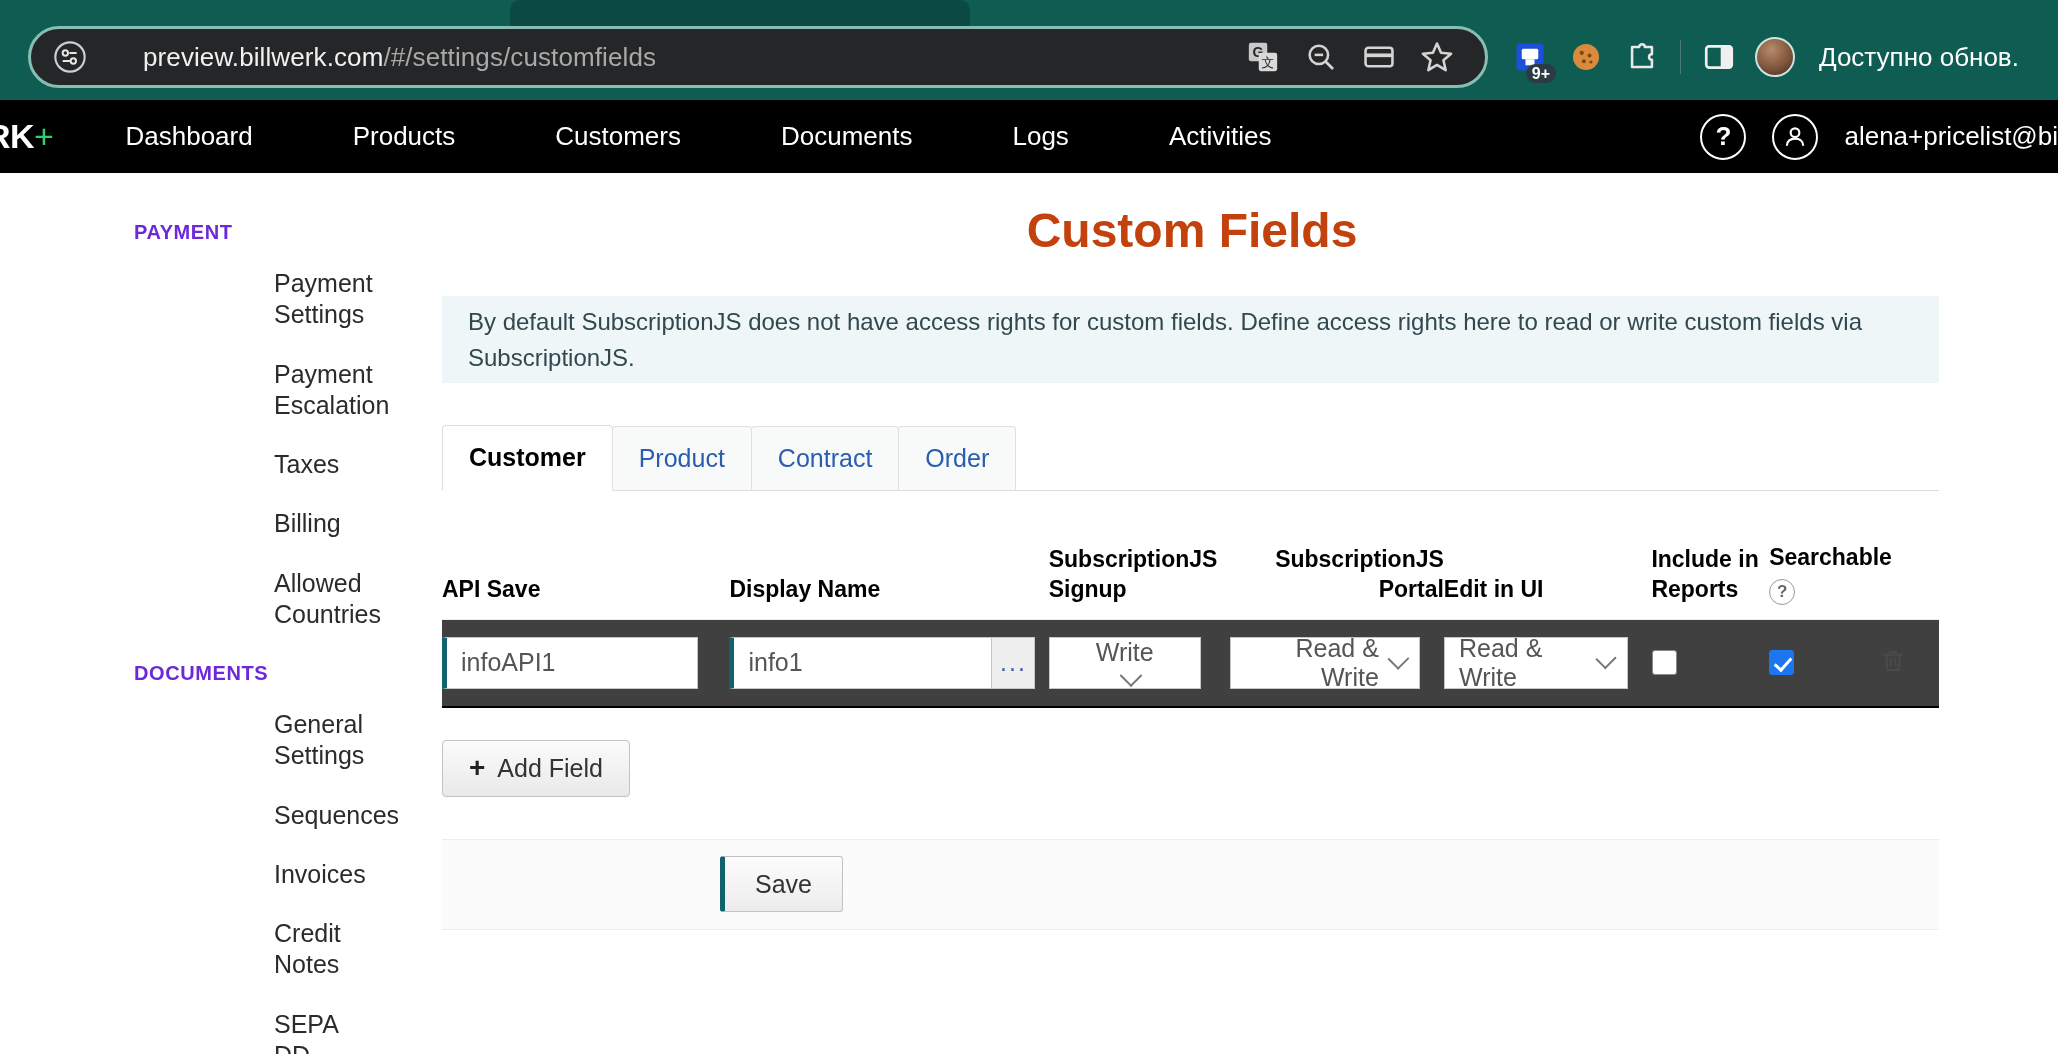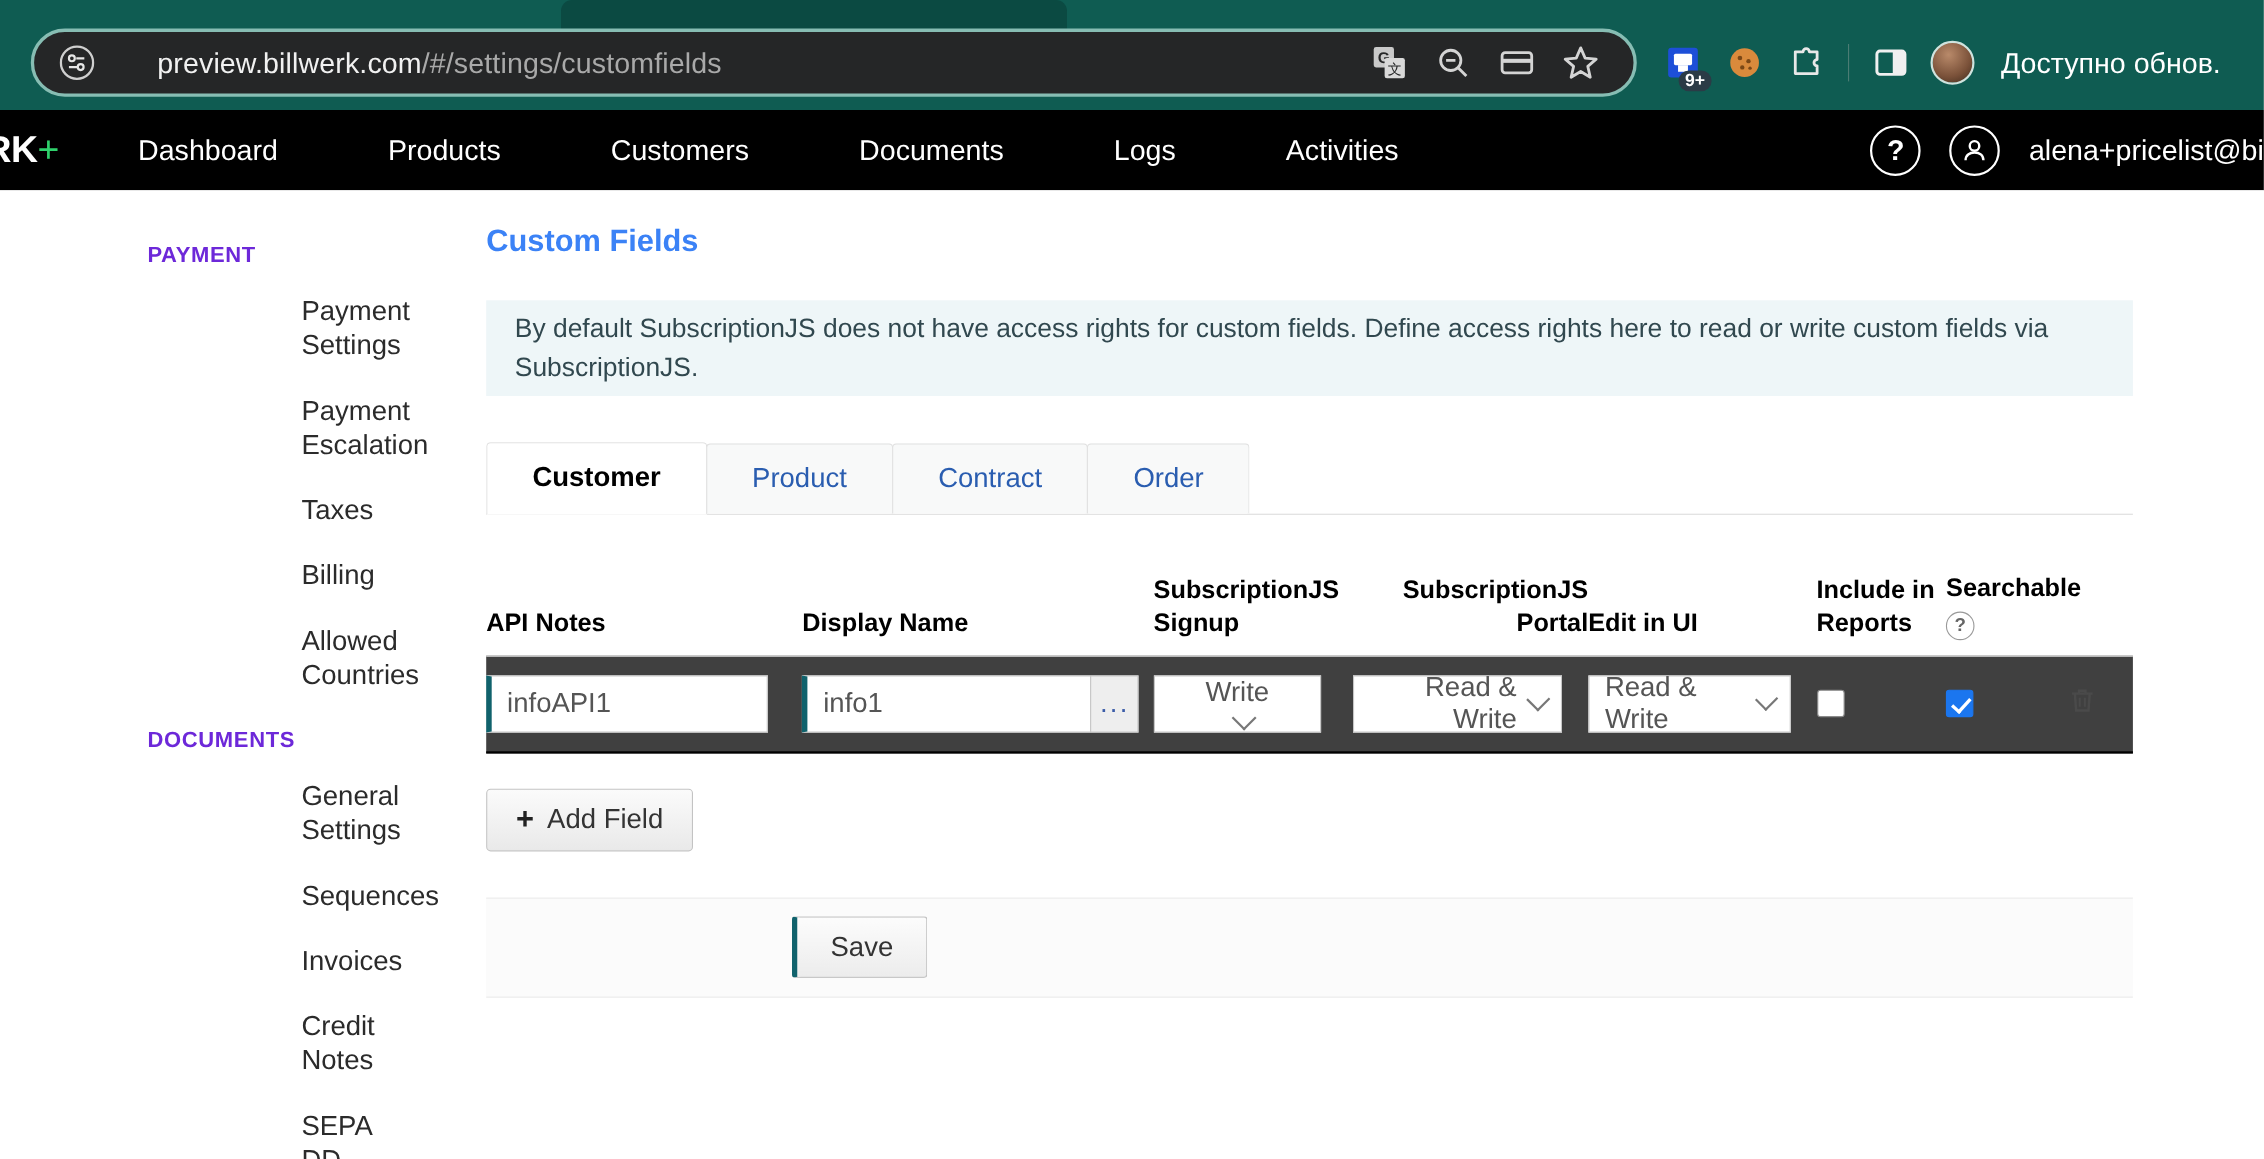--- a/index.html
+++ b/index.html
@@ -148,43 +148,44 @@
     cursor: pointer;
     line-height: 1.25;
   }
 
   
   #main {
     position: absolute; top: 0; left: 442px;
     width: 1500px;
   }
   #page-title {
-    font-size: 28px; font-weight: bold; color: #3b82f6;
+    font-size: 48px; font-weight: bold; color: #c2410c;
     margin-top: 30px;
+    text-align: center;
   }
   #info-banner {
     margin-top: 38px;
     background: #eef6f8;
     color: #31484f;
     font-size: 24px;
     line-height: 1.48;
     padding: 8px 26px;
     width: 1497px;
   }
 
   
   #tabs {
     margin-top: 42px;
     display: flex; align-items: flex-end;
     border-bottom: 1px solid #dddddd;
     width: 1497px;
   }
   .tab {
     font-size: 25px;
-    padding: 17px 41px;
+    padding: 17px 26px;
     border: 1px solid #e0e0e0;
     border-bottom: none;
     background: #f8f9f9;
     color: #2a5db0;
     cursor: pointer;
     position: relative;
     border-radius: 4px 4px 0 0;
     margin-right: -1px;
   }
   .tab.active {
@@ -458,21 +459,21 @@
 
     <div id="tabs">
       <div class="tab active">Customer</div>
       <div class="tab">Product</div>
       <div class="tab">Contract</div>
       <div class="tab">Order</div>
     </div>
 
     <div id="fields-table">
       <div id="table-head">
-        <div class="th c-api">API Notes</div>
+        <div class="th c-api">API Save</div>
         <div class="th c-disp">Display Name</div>
         <div class="th c-sjs">
           <div>SubscriptionJS</div>
           <div>Signup</div>
         </div>
         <div class="th c-portal">SubscriptionJS Portal</div>
         <div class="th c-edit">Edit in UI</div>
         <div class="th c-rep">
           <div>Include in</div>
           <div>Reports</div>

